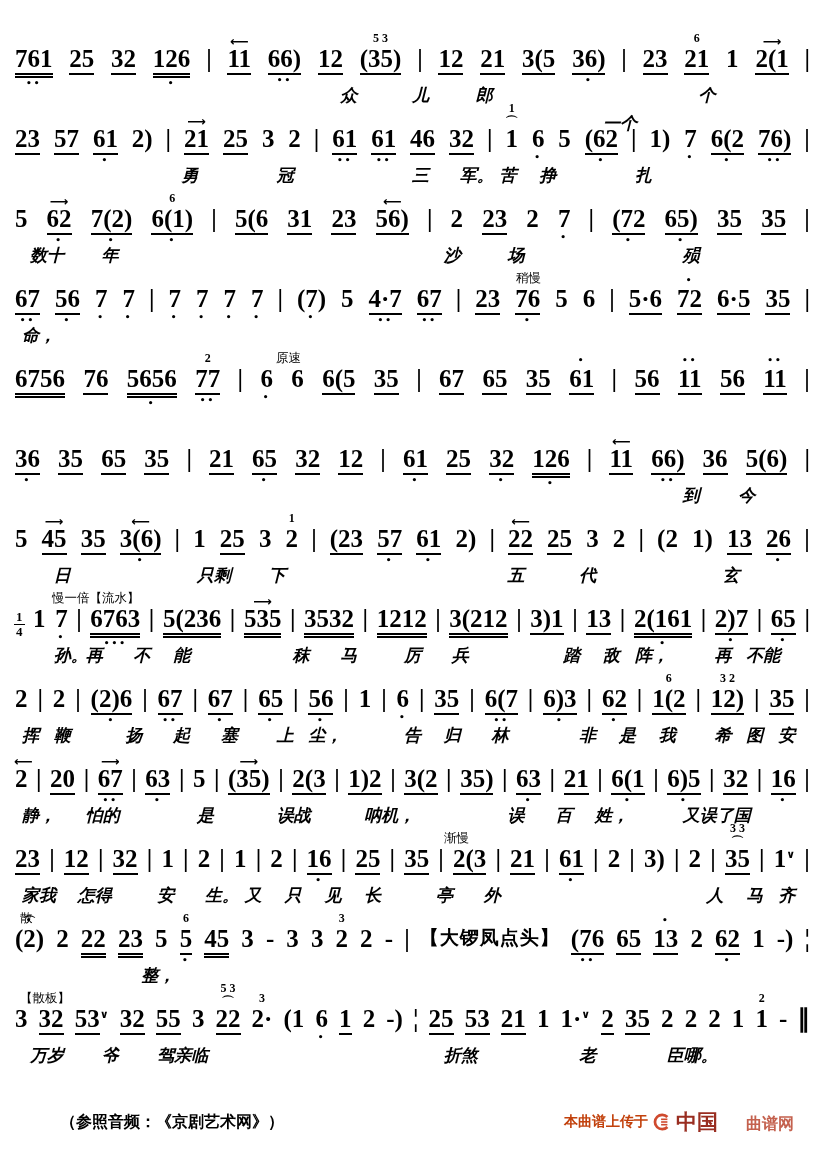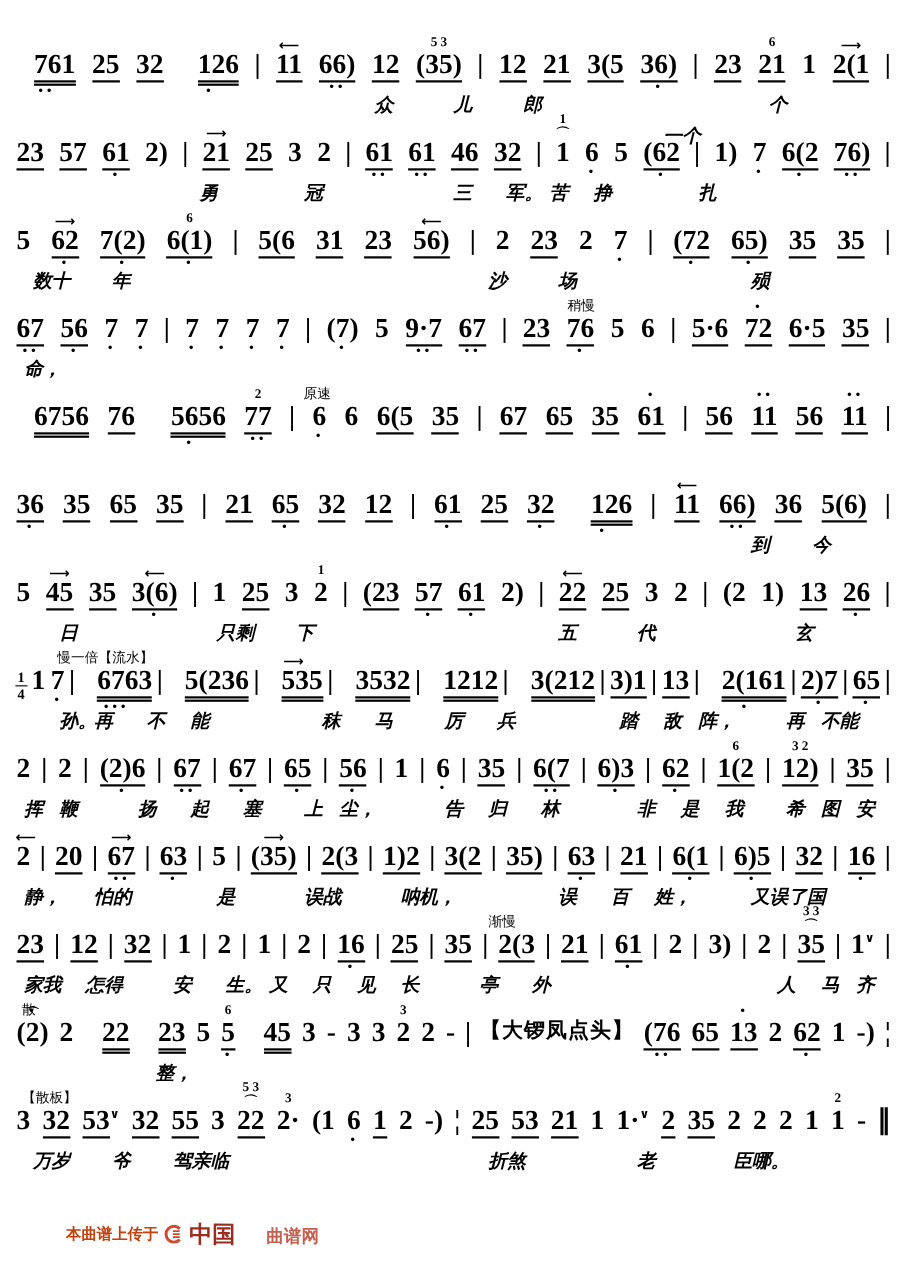--- a/index.html
+++ b/index.html
@@ -7,21 +7,21 @@
         padding:30px 12px 6px 12px;position:relative;overflow:hidden;
         font-family:"Liberation Serif",serif;color:#000;}
   .score{position:relative;}
   .line{position:relative;height:80px;}
   .notes{position:absolute;top:16px;left:2px;right:2px;display:flex;
          justify-content:space-between;align-items:baseline;
          font-weight:bold;font-size:25px;line-height:1.05;white-space:nowrap;}
   .tok{position:relative;display:inline-block;padding:0 1px;}
   .nt{display:inline-block;}
   .nt.u1{border-bottom:2px solid #000;padding-bottom:1px;}
-  .nt.u2{border-bottom:5px double #000;padding-bottom:1px;margin-left:16px;}
+  .nt.u2{border-bottom:5px double #000;padding-bottom:1px;}
   .bar{font-weight:bold;}
   .dash-bar{font-weight:bold;}
   .lo,.hi{position:absolute;left:50%;transform:translateX(-50%);
           font-size:9px;letter-spacing:2px;line-height:1;font-family:"DejaVu Sans",sans-serif;}
   .lo{top:calc(100% + 1px);}
   .hi{bottom:calc(100% + 1px);}
   .sup{position:absolute;left:50%;transform:translateX(-50%);bottom:calc(100% + 2px);
        font-size:12px;font-weight:bold;line-height:1;white-space:nowrap;}
   .has-arr .sup{bottom:calc(100% + 12px);}
   .arr{position:absolute;left:0;right:0;bottom:calc(100% - 2px);text-align:center;
@@ -158,21 +158,21 @@
           <span class="tok"><span class="nt">7</span><span class="lo">•</span></span>
           <span class="tok"><span class="nt">7</span><span class="lo">•</span></span>
           <span class="bar">|</span>
           <span class="tok"><span class="nt">7</span><span class="lo">•</span></span>
           <span class="tok"><span class="nt">7</span><span class="lo">•</span></span>
           <span class="tok"><span class="nt">7</span><span class="lo">•</span></span>
           <span class="tok"><span class="nt">7</span><span class="lo">•</span></span>
           <span class="bar">|</span>
           <span class="tok"><span class="nt">(7)</span><span class="lo">•</span></span>
           <span class="tok"><span class="nt">5</span></span>
-          <span class="tok"><span class="nt u1">9·7</span><span class="lo">••</span></span>
+          <span class="tok"><span class="nt u1">4·7</span><span class="lo">••</span></span>
           <span class="tok"><span class="nt u1">67</span><span class="lo">••</span></span>
           <span class="bar">|</span>
           <span class="tok"><span class="nt u1">23</span></span>
           <span class="tok"><span class="nt u1">76</span><span class="lo">•</span></span>
           <span class="tok"><span class="nt">5</span></span>
           <span class="tok"><span class="nt">6</span></span>
           <span class="bar">|</span>
           <span class="tok"><span class="nt u1">5·6</span></span>
           <span class="tok"><span class="nt u1">72</span><span class="hi">•</span></span>
           <span class="tok"><span class="nt u1">6·5</span></span>
@@ -549,20 +549,21 @@
           <span class="" style="left: 11%;">爷</span>
           <span class="" style="left: 18%;">驾亲临</span>
           <span class="" style="left: 54%;">折煞</span>
           <span class="" style="left: 71%;">老</span>
           <span class="" style="left: 82%;">臣哪。</span>
         </div>
       </div>
     </div>
 
   <div class="footer">
+    <div class="audio-ref">（参照音频：《京剧艺术网》）</div>
     <div class="stamp">
       <span class="upload-note">本曲谱上传于</span>
       <span style="display:inline-flex;">
         <svg width="18" height="18" viewBox="0 0 20 20" aria-hidden="true">
           <path d="M16 4.5 A8 8 0 1 0 16 15.5" fill="none" stroke="#cf4a2e" stroke-width="3"></path>
           <line x1="9" y1="7" x2="16" y2="7" stroke="#cf4a2e" stroke-width="1.8"></line>
           <line x1="9" y1="10" x2="16" y2="10" stroke="#cf4a2e" stroke-width="1.8"></line>
           <line x1="9" y1="13" x2="16" y2="13" stroke="#cf4a2e" stroke-width="1.8"></line>
         </svg>
       </span>

